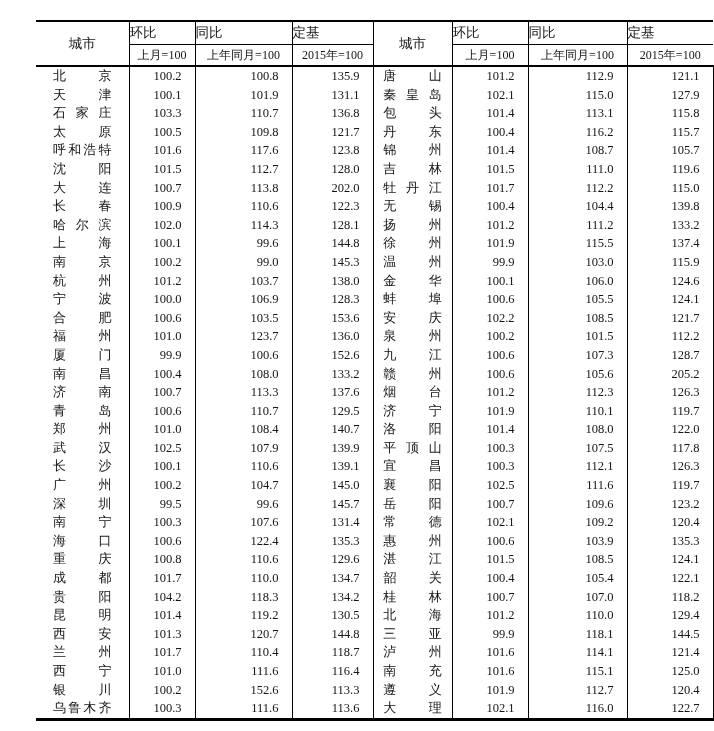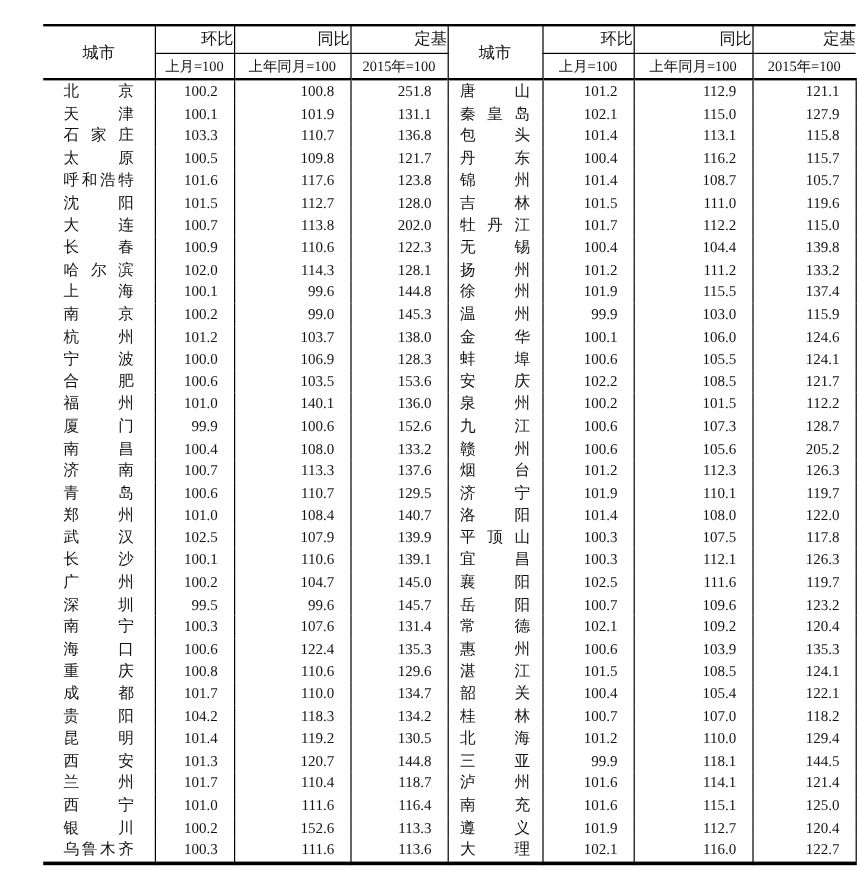--- a/index.html
+++ b/index.html
@@ -31,21 +31,21 @@
   }
   
   th.head-city {
     border-right: 1px solid #000;
     border-bottom: 2px solid #000;
     font-size: 13.5px;
   }
   th.head-main {
     height: 22px;
     font-size: 13.5px;
-    text-align: right;
+    text-align: left;
     border-right: 1px solid #000;
     border-bottom: 1px solid #000;
   }
   th.head-sub {
     height: 20px;
     font-size: 12px;
     border-right: 1px solid #000;
     border-bottom: 2px solid #000;
   }
   th.no-r, td.no-r { border-right: none; }
@@ -104,21 +104,21 @@
         <th class="head-sub">上月=100</th>
         <th class="head-sub">上年同月=100</th>
         <th class="head-sub no-r">2015年=100</th>
       </tr>
     </thead>
     <tbody>
         <tr>
           <td class="city-cell"><span class="city-box">北京</span></td>
           <td class="num">100.2</td>
           <td class="num">100.8</td>
-          <td class="num">251.8</td>
+          <td class="num">135.9</td>
           <td class="city-cell"><span class="city-box">唐山</span></td>
           <td class="num">101.2</td>
           <td class="num">112.9</td>
           <td class="num no-r">121.1</td>
         </tr>
         <tr>
           <td class="city-cell"><span class="city-box">天津</span></td>
           <td class="num">100.1</td>
           <td class="num">101.9</td>
           <td class="num">131.1</td>
@@ -243,21 +243,21 @@
           <td class="num">103.5</td>
           <td class="num">153.6</td>
           <td class="city-cell"><span class="city-box">安庆</span></td>
           <td class="num">102.2</td>
           <td class="num">108.5</td>
           <td class="num no-r">121.7</td>
         </tr>
         <tr>
           <td class="city-cell"><span class="city-box">福州</span></td>
           <td class="num">101.0</td>
-          <td class="num">140.1</td>
+          <td class="num">123.7</td>
           <td class="num">136.0</td>
           <td class="city-cell"><span class="city-box">泉州</span></td>
           <td class="num">100.2</td>
           <td class="num">101.5</td>
           <td class="num no-r">112.2</td>
         </tr>
         <tr>
           <td class="city-cell"><span class="city-box">厦门</span></td>
           <td class="num">99.9</td>
           <td class="num">100.6</td>

